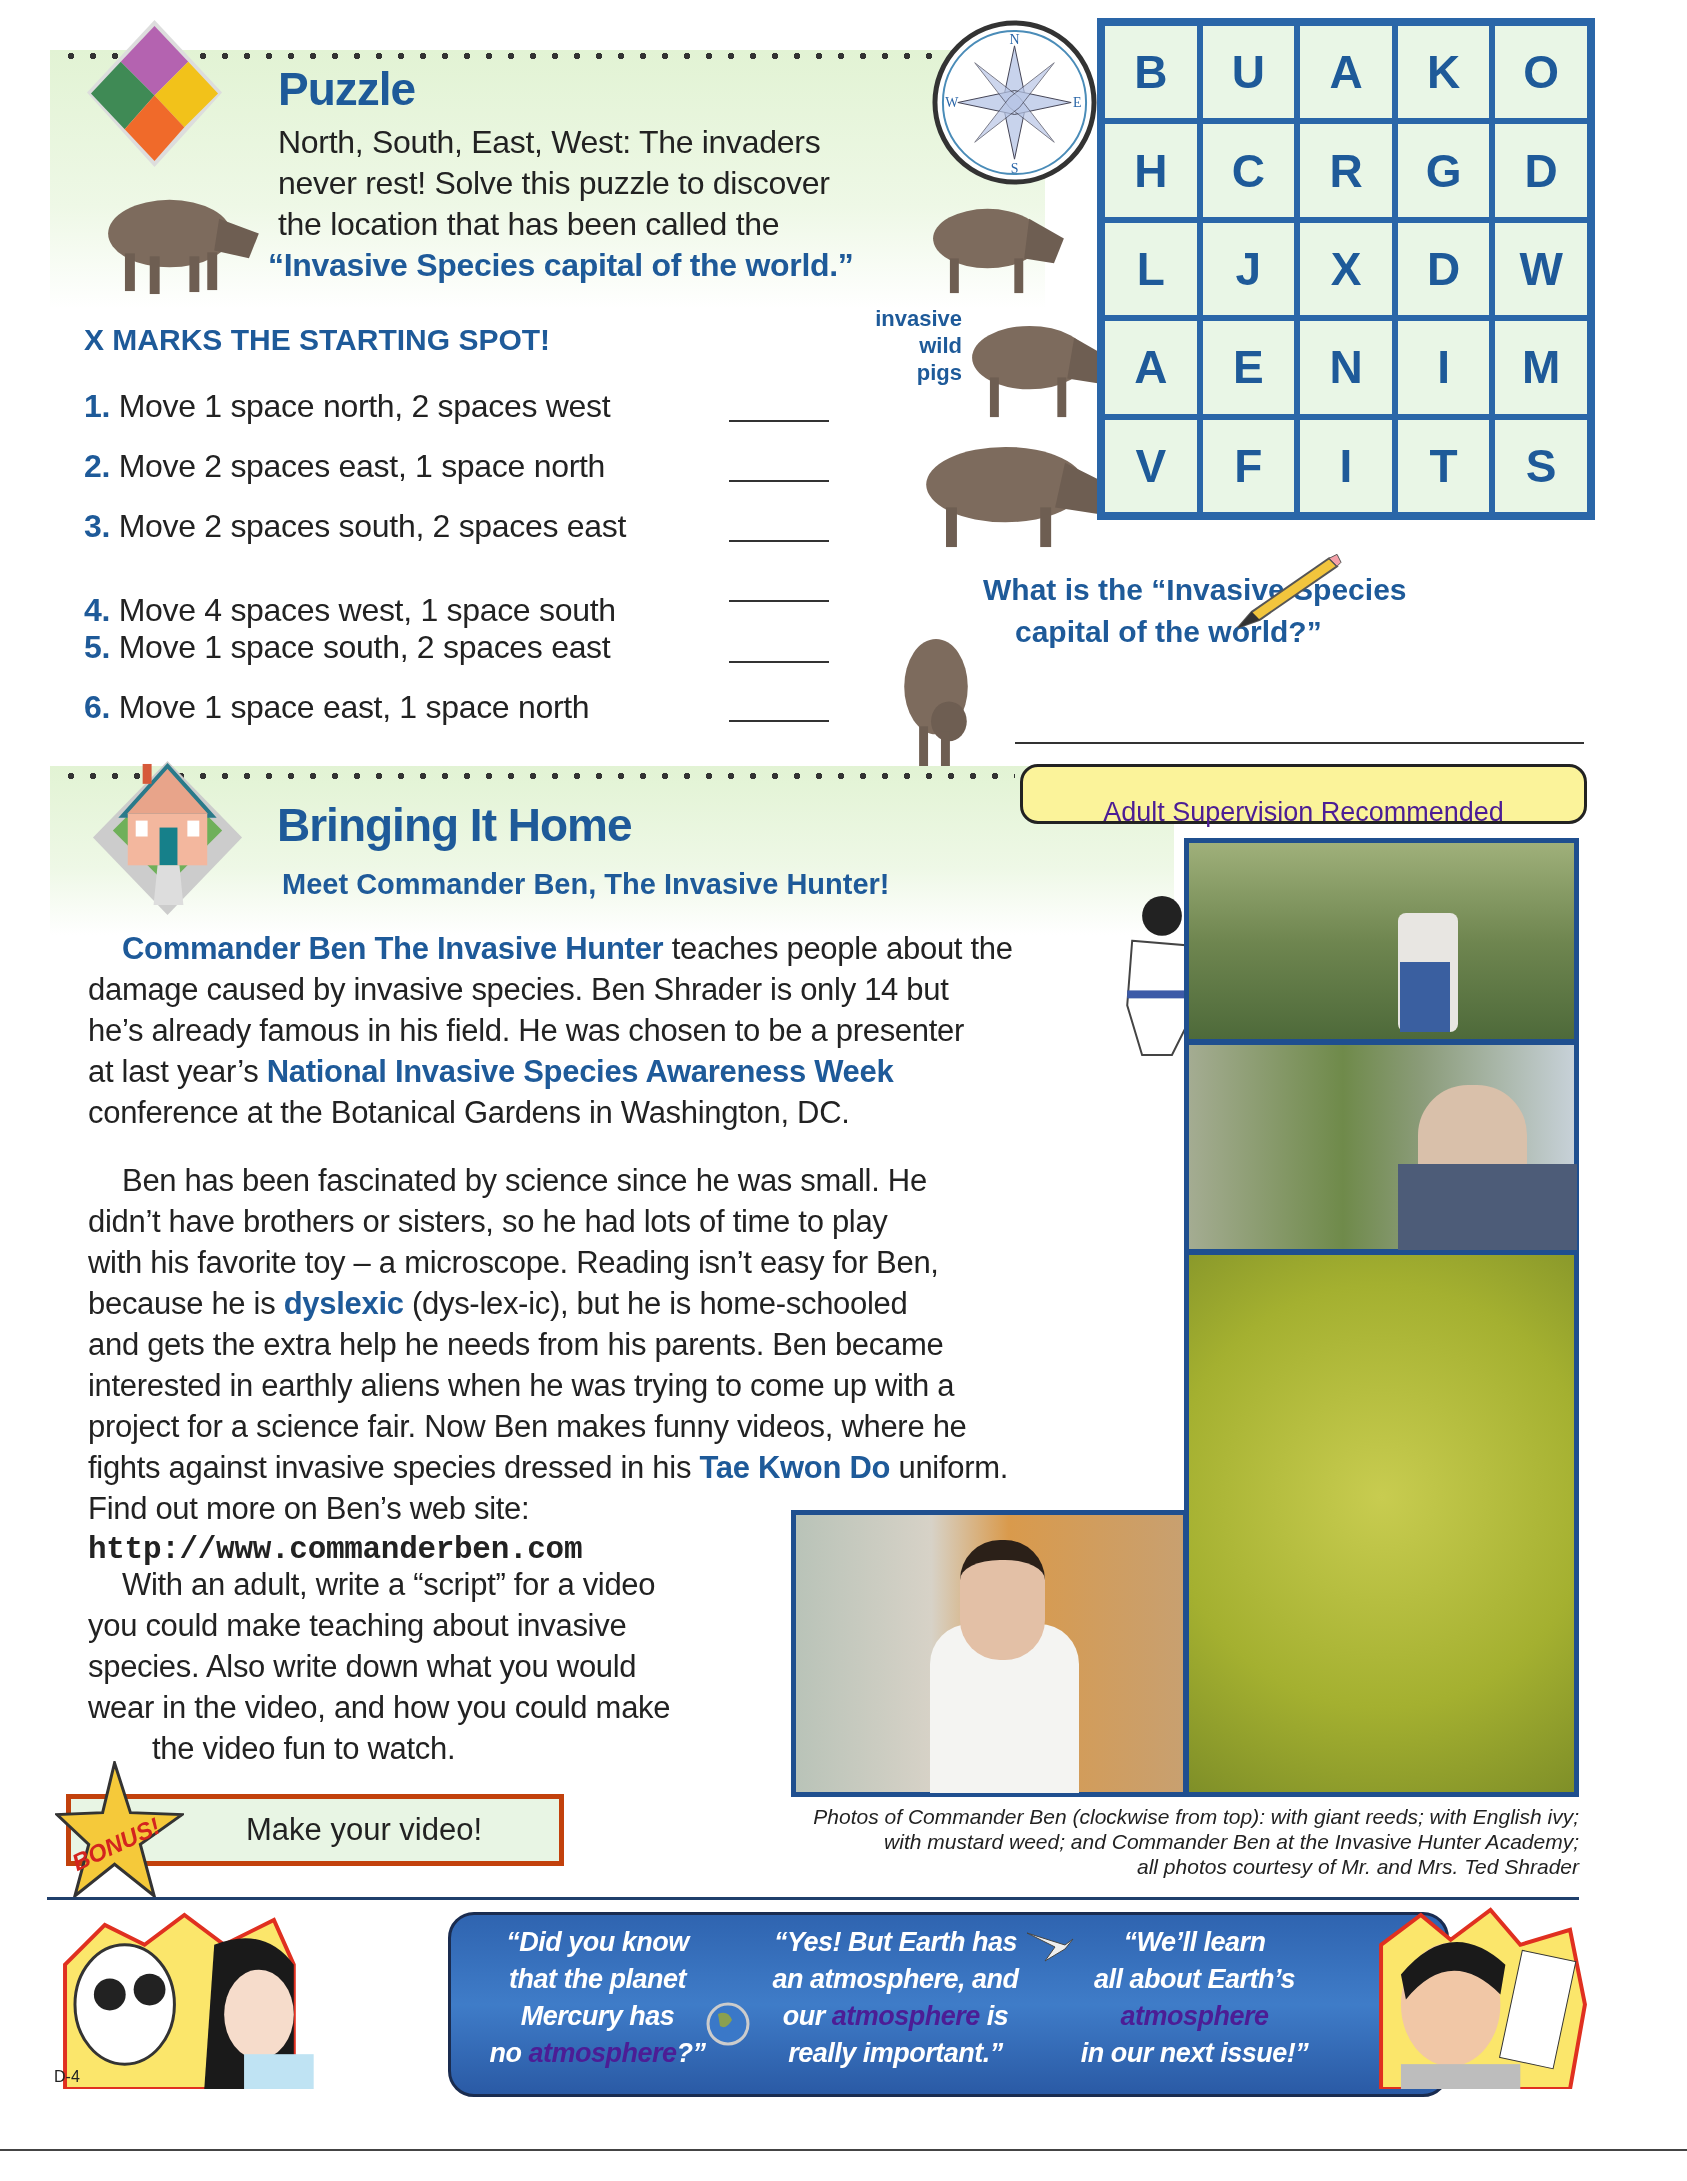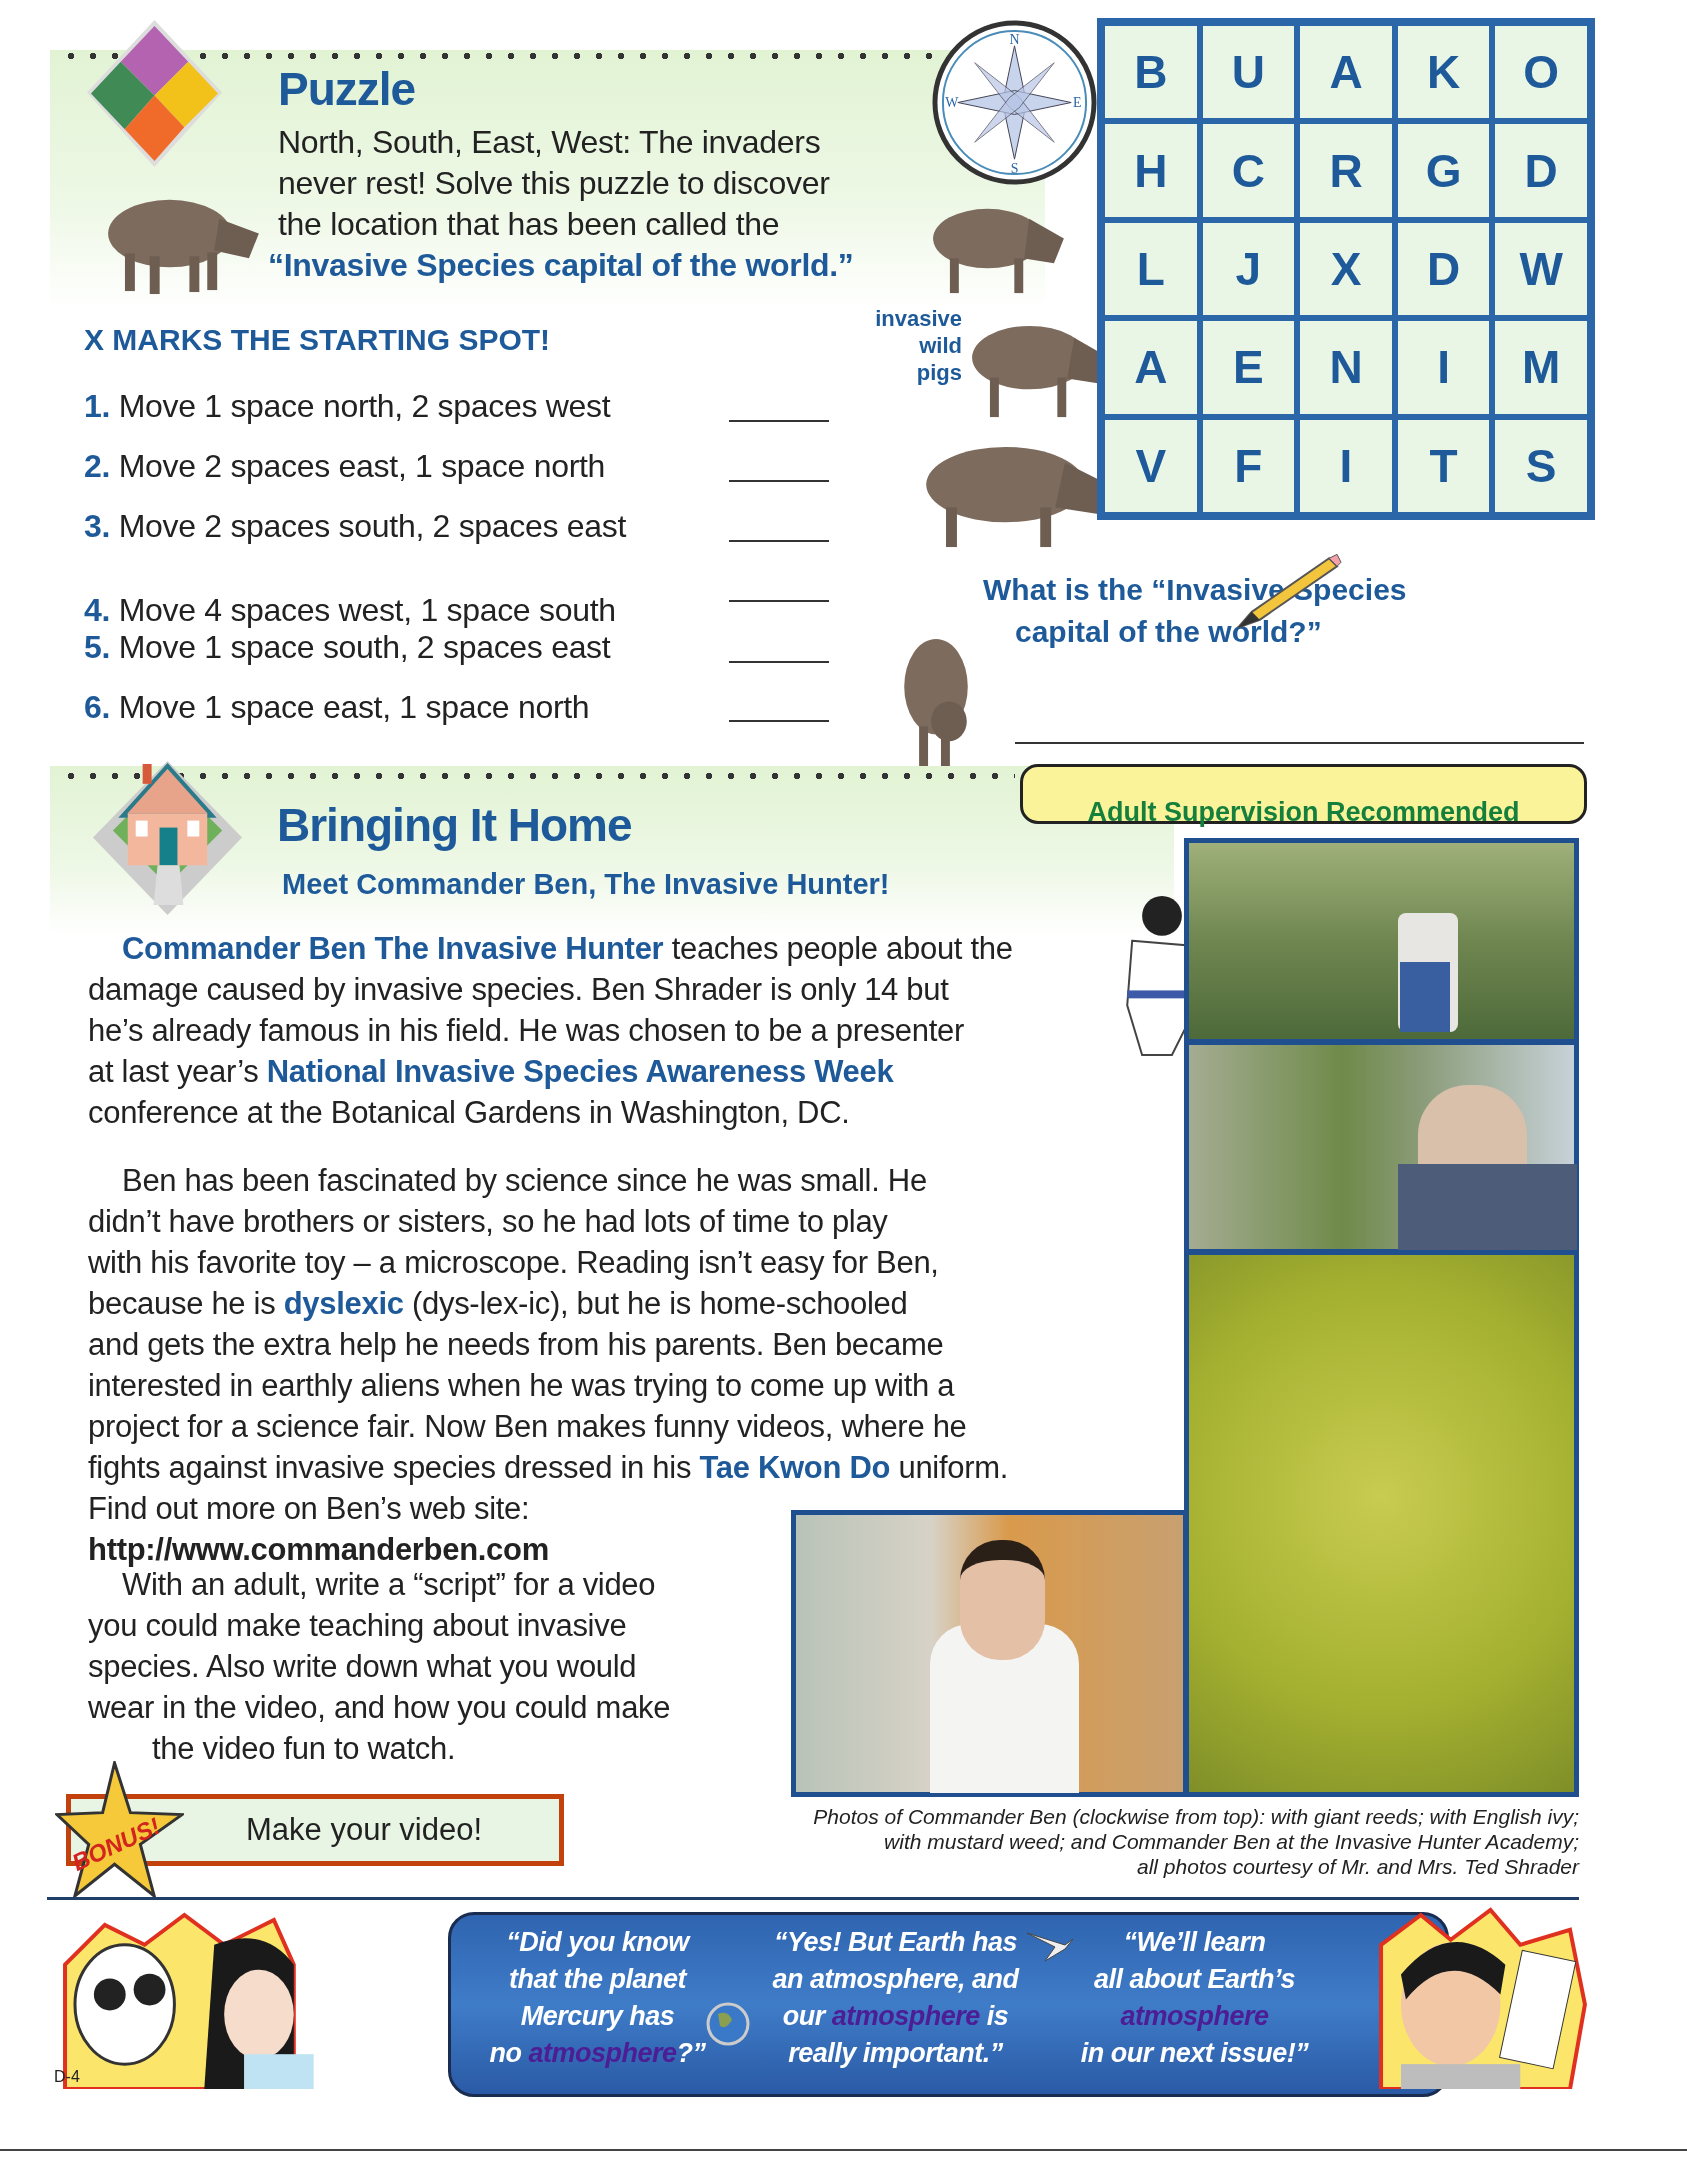--- a/index.html
+++ b/index.html
@@ -162,21 +162,21 @@
   <polygon points="4,76 18,60 96,6 104,14 26,68" fill="#f2c53d" stroke="#555" stroke-width="2"></polygon>
   <polygon points="96,6 104,2 108,10 104,14" fill="#f4a0a8" stroke="#555" stroke-width="1"></polygon>
   <polygon points="4,76 18,60 26,68" fill="#333"></polygon>
 </svg>
 <input class="abs" style="left: 1015px; top: 716px; width: 565px; height: 24px; border-top: none; border-right: none; border-left: none; border-image: initial; border-bottom: 2px solid rgb(51, 51, 51); background: transparent; outline: none;" value="">
 
 <div class="band" style="top:766px;width:1124px;height:169px;"></div>
 <div class="dots" style="left:60px;top:772px;width:955px;"></div>
 
 <div class="abs" style="left:1020px;top:764px;width:567px;height:60px;background:#fbf39a;border:3px solid #222;border-radius:18px;box-sizing:border-box;display:flex;align-items:center;justify-content:center;">
-  <span style="font-weight:bold;font-size:27px;color:#15803d;margin-top:36px;">Adult Supervision Recommended</span>
+  <span style="font-weight:normal;font-size:27px;color:#4c1d95;margin-top:36px;">Adult Supervision Recommended</span>
 </div>
 
 <svg class="abs" style="left:88px;top:756px;" width="159" height="164" viewBox="0 0 160 165">
   <polygon points="80,5 155,82 80,160 5,82" fill="#ccc"></polygon>
   <polygon points="80,20 135,75 80,130 25,75" fill="#6fb05a"></polygon>
   <polygon points="80,10 125,60 35,60" fill="#e8a48a" stroke="#2a7a8a" stroke-width="4"></polygon>
   <rect x="40" y="58" width="80" height="52" fill="#f3b79e"></rect>
   <rect x="72" y="72" width="18" height="38" fill="#16808a"></rect>
   <rect x="48" y="65" width="12" height="16" fill="#fff"></rect>
     <rect x="100" y="65" width="12" height="16" fill="#fff"></rect>
@@ -198,21 +198,21 @@
 <div class="abs body" style="left:88px;top:1140px;">
   <div style="padding-left:34px;margin-top:20px;">Ben has been fascinated by science since he was small. He</div>
   <div>didn’t have brothers or sisters, so he had lots of time to play</div>
   <div>with his favorite toy – a microscope. Reading isn’t easy for Ben,</div>
   <div><span>because he is </span><span class="bold-blue">dyslexic</span><span> (dys-lex-ic), but he is home-schooled</span></div>
   <div>and gets the extra help he needs from his parents. Ben became</div>
   <div>interested in earthly aliens when he was trying to come up with a</div>
   <div>project for a science fair. Now Ben makes funny videos, where he</div>
   <div><span>fights against invasive species dressed in his </span><span class="bold-blue">Tae Kwon Do</span><span> uniform.</span></div>
   <div>Find out more on Ben’s web site:</div>
-  <a style="display:block;font-weight:bold;color:#222;text-decoration:none;">http://www.commanderben.com</a>
+  <a style="display:block;font-weight:bold;color:#222;text-decoration:none;font-family:Liberation Mono, monospace;">http://www.commanderben.com</a>
 </div>
 
 <div class="abs body" style="left:88px;top:1564px;">
   <div style="padding-left:34px;">With an adult, write a “script” for a video</div>
   <div>you could make teaching about invasive</div>
   <div>species. Also write down what you would</div>
   <div>wear in the video, and how you could make</div>
   <div style="padding-left:64px;">the video fun to watch.</div>
 </div>
 

